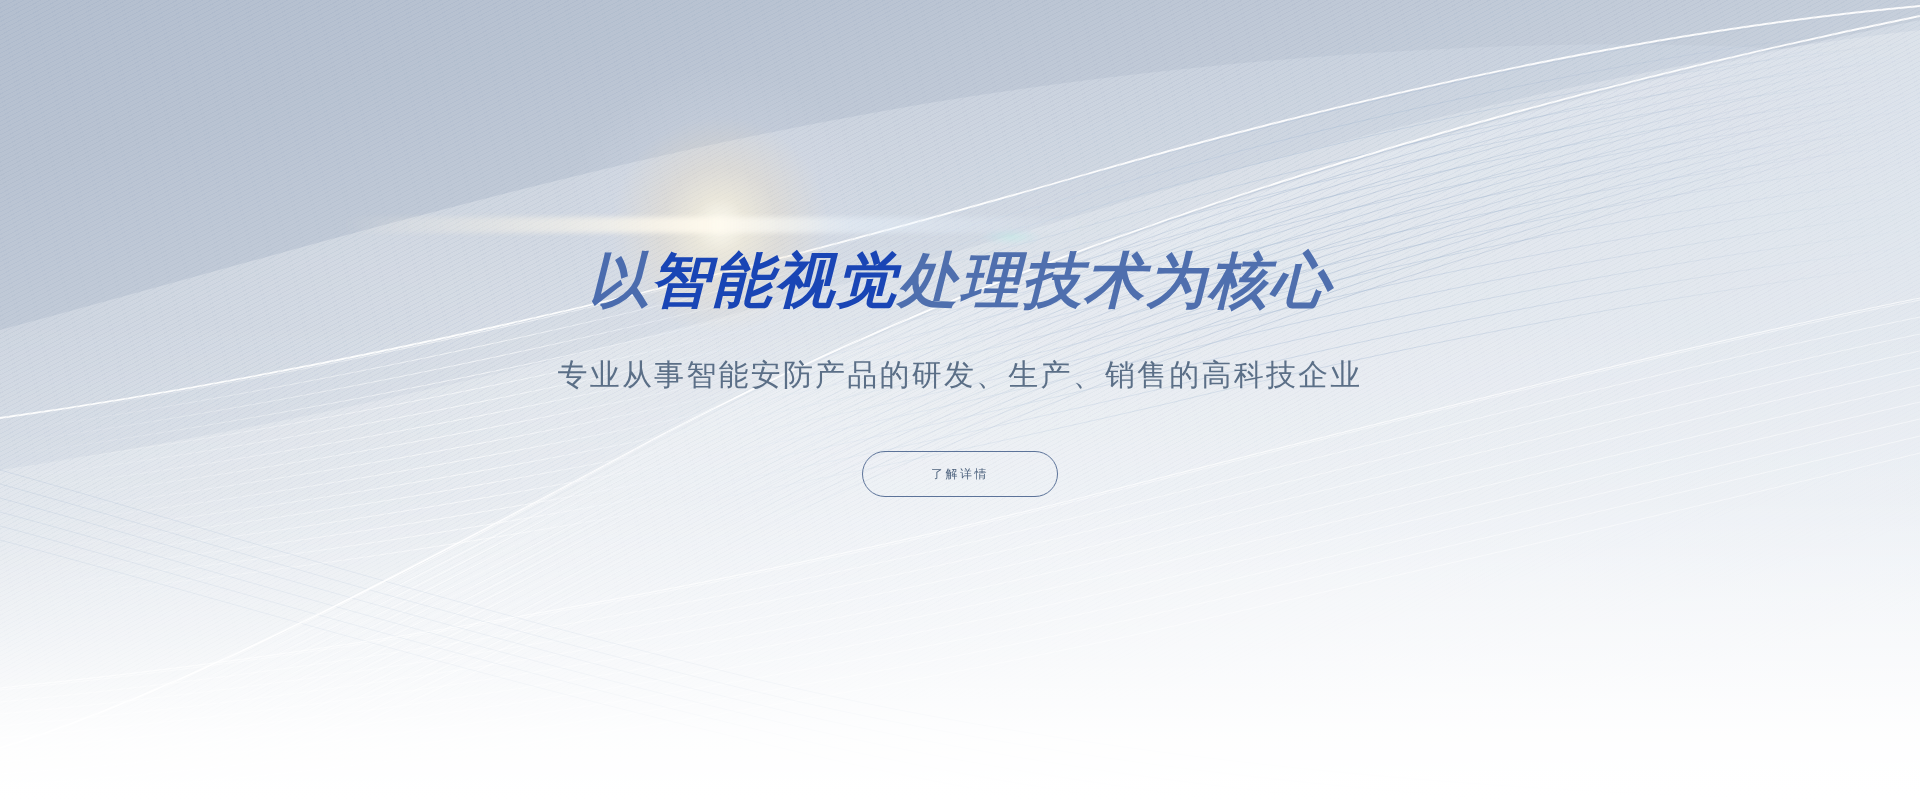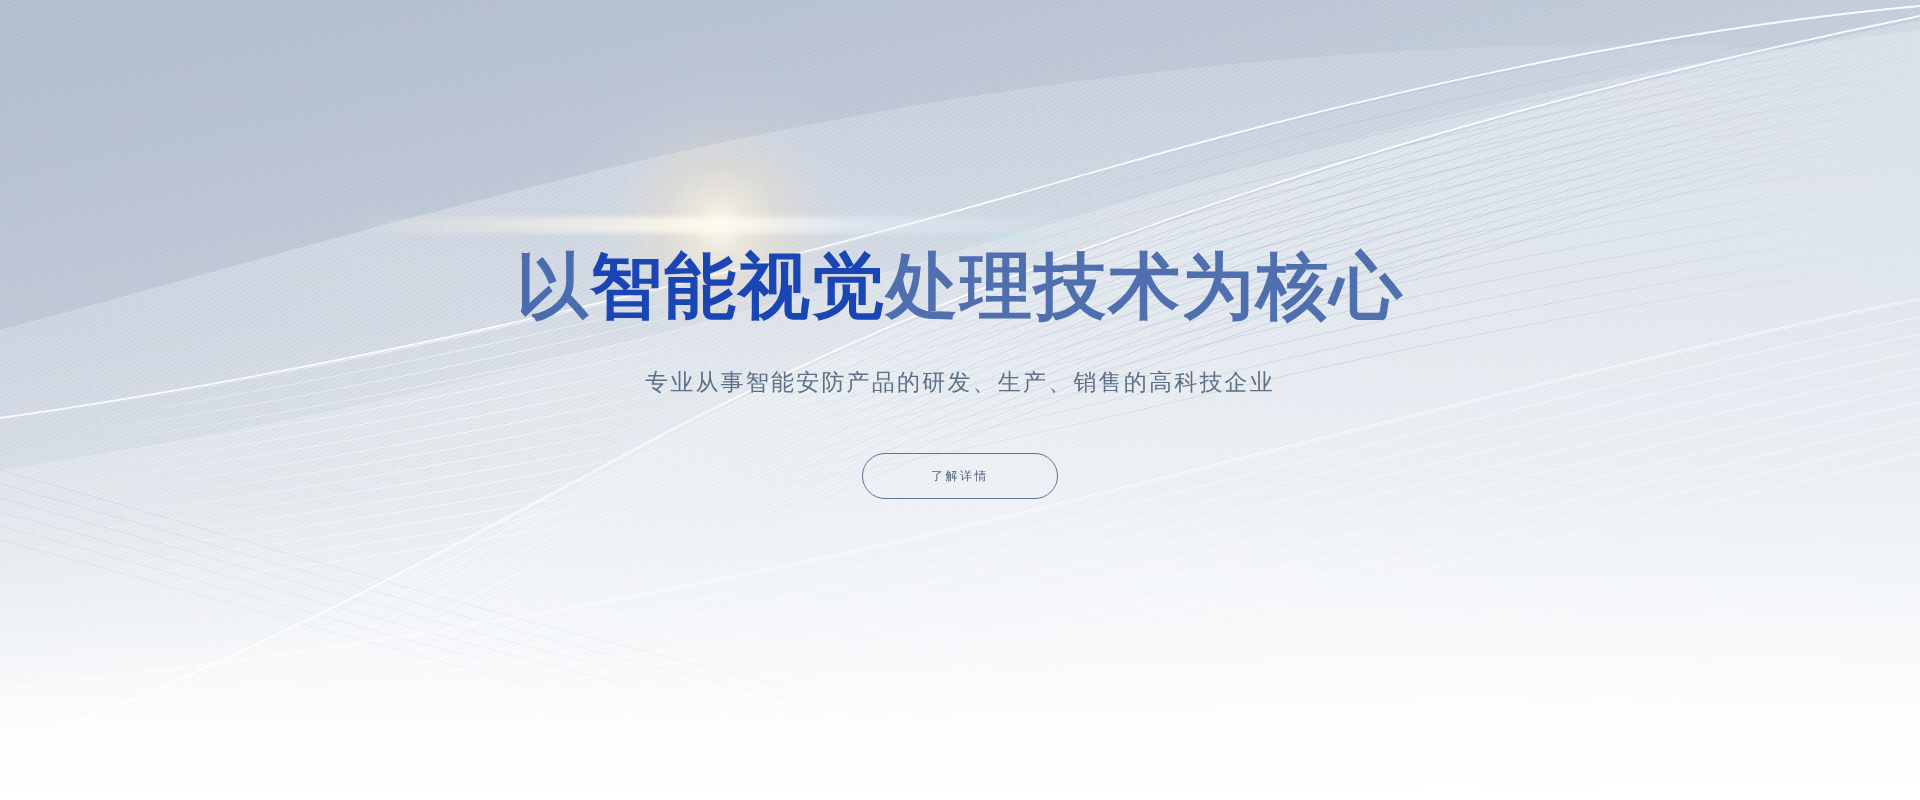--- a/index.html
+++ b/index.html
@@ -123,37 +123,38 @@
     inset: 0;
     display: flex;
     flex-direction: column;
     align-items: center;
     padding-top: 250px;
     box-sizing: border-box;
   }
 
   .headline {
     margin: 0;
-    font-size: 72px;
+    font-size: 60px;
     line-height: 1.02;
     letter-spacing: 2px;
     font-weight: 900;
+    font-style: italic;
     white-space: nowrap;
     font-family: "DejaVu Sans", "Liberation Sans", sans-serif;
     -webkit-font-smoothing: antialiased;
   }
   .headline .seg { display: inline; }
   .seg-a { color: #4b6cae; }
   .seg-b { color: #1945b5; }
   .seg-c { color: #4f6fae; }
 
   .subtitle {
     margin: 0;
     padding-top: 44px;
-    font-size: 23px;
+    font-size: 30px;
     letter-spacing: 2.2px;
     color: #5b6f87;
     font-weight: 400;
     white-space: nowrap;
     font-family: "DejaVu Sans", "Liberation Sans", sans-serif;
   }
 
   .cta-wrap {
     padding-top: 55px;
   }

